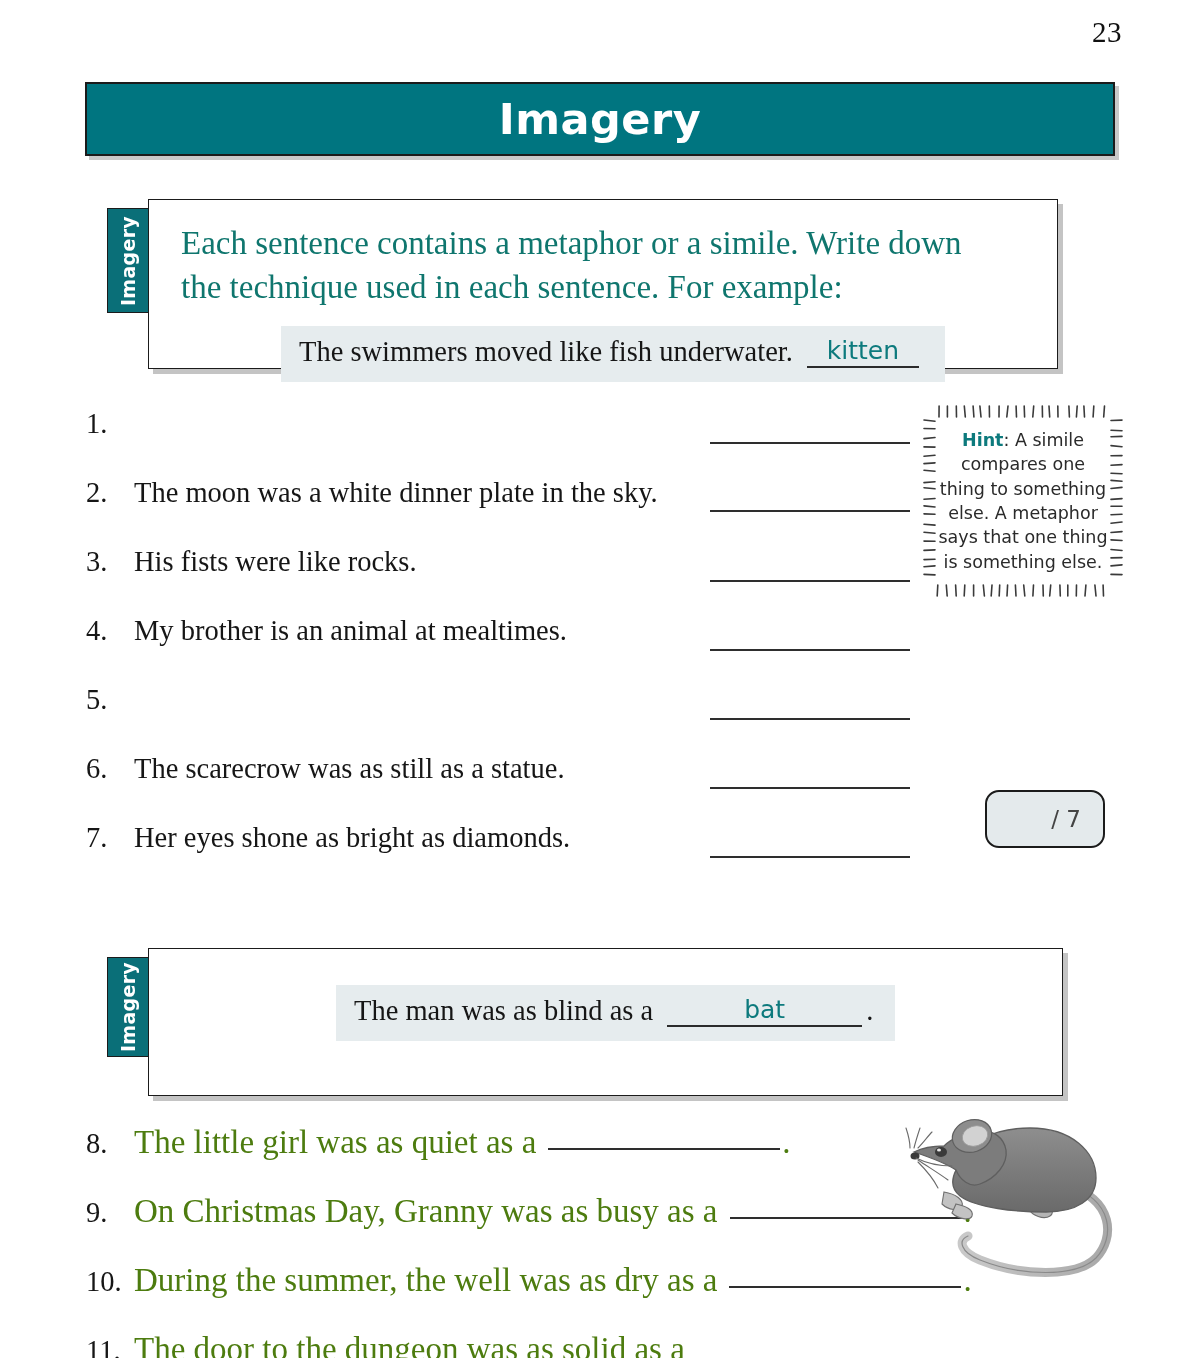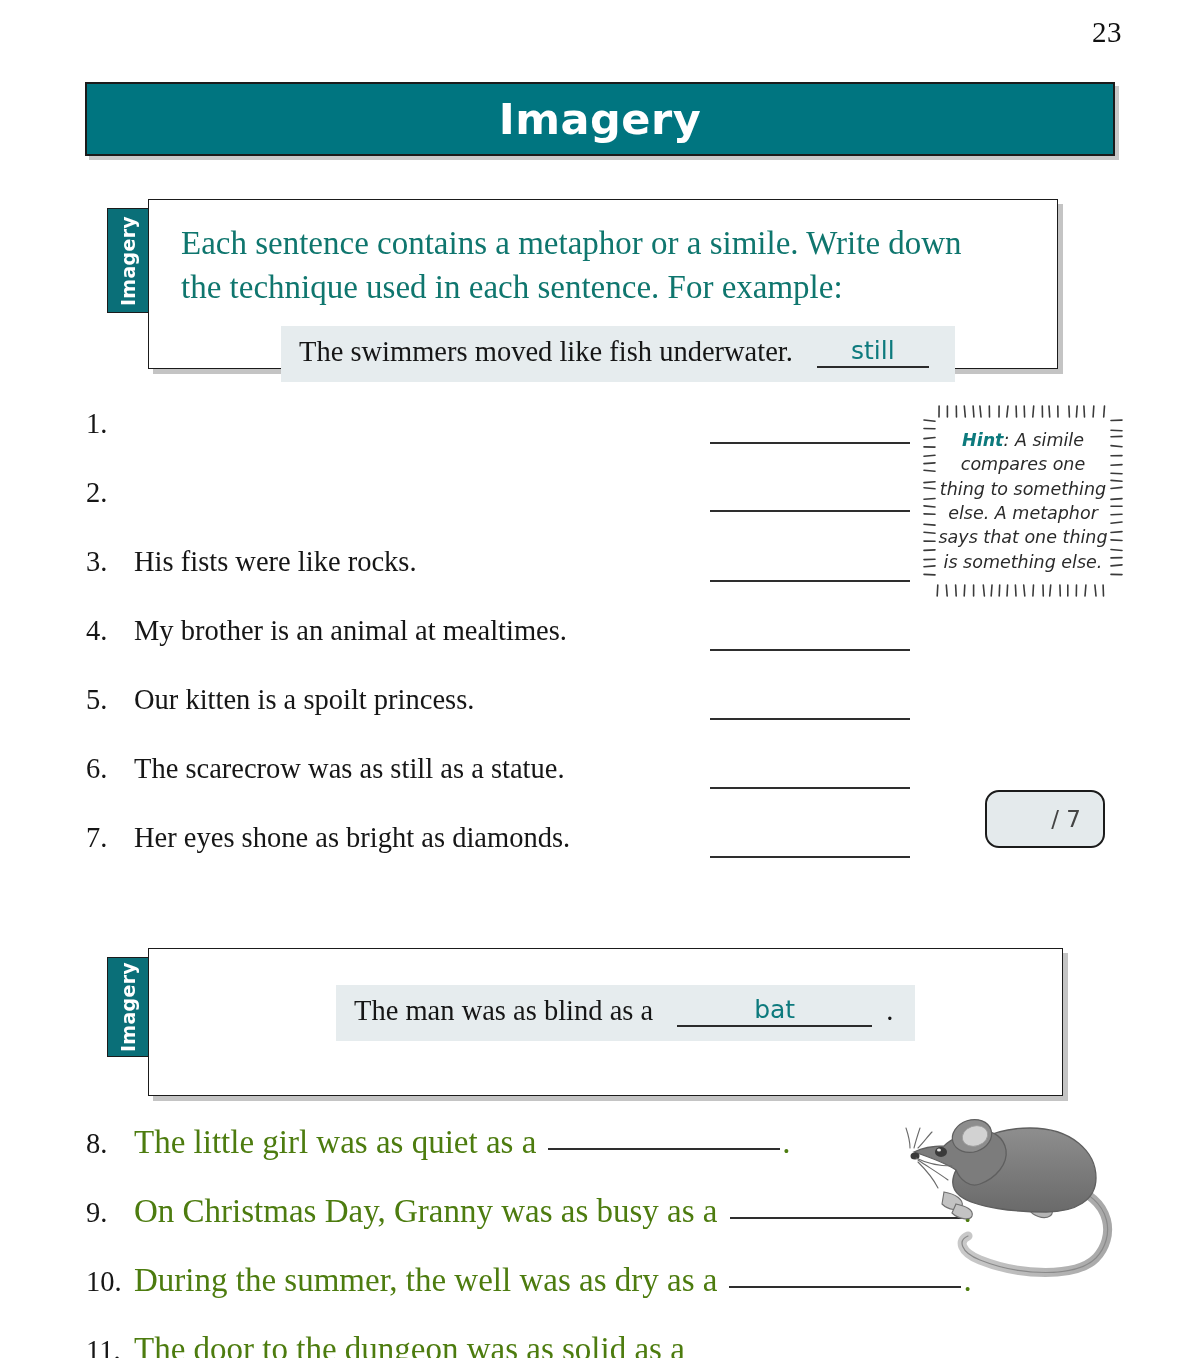--- a/index.html
+++ b/index.html
@@ -91,21 +91,20 @@
 
   
   .example-band {
     margin-top: 16px;
     margin-left: 100px;
     background: #e6ecee;
     padding: 10px 22px 12px 18px;
     display: inline-flex;
     align-items: baseline;
     box-sizing: border-box;
-    gap: 10px;
   }
   .example-band.band2 {
     margin-left: 155px;
     margin-top: 14px;
   }
   .example-sentence {
     font-size: 28.5px;
     color: #161616;
     white-space: nowrap;
   }
@@ -167,21 +166,20 @@
     width: 202px;
     height: 194px;
   }
   .hint-inner {
     position: absolute;
     inset: 14px 14px 14px 14px;
     display: flex;
     align-items: center;
     justify-content: flex-end;
     text-align: center;
-    font-style: italic;
   }
   .hint-text {
     font-family: "DejaVu Sans", sans-serif;
     font-size: 17.5px;
     line-height: 1.39;
     color: #2a2a2a;
   }
   .hint-label {
     color: #0d7a7d;
     font-weight: bold;
@@ -264,44 +262,44 @@
 </div>
 
 <div class="instr-panel" style="left:148px; top:199px; width:910px; height:170px;">
   <div class="instr-tab" style="height:105px;">
     <span>Imagery</span>
   </div>
   <div class="instr-body">
     <div class="instr-text">Each sentence contains a metaphor or a simile.  Write down the technique used in each sentence.  For example:</div>
     <div class="example-band">
       <span class="example-sentence">The swimmers moved like fish underwater.</span>
-      <span class="answer-slot w1">still</span>
+      <span class="answer-slot w1">kitten</span>
     </div>
   </div>
 </div>
 
 <div class="qlist">
 
   <div class="qrow">
     <span class="qnum">1.</span>
   </div>
   <div class="qrow">
     <span class="qnum">2.</span>
+    <span class="qtext">The moon was a white dinner plate in the sky.</span>
   </div>
   <div class="qrow">
     <span class="qnum">3.</span>
     <span class="qtext">His fists were like rocks.</span>
   </div>
   <div class="qrow">
     <span class="qnum">4.</span>
     <span class="qtext">My brother is an animal at mealtimes.</span>
   </div>
   <div class="qrow">
     <span class="qnum">5.</span>
-    <span class="qtext">Our kitten is a spoilt princess.</span>
   </div>
   <div class="qrow">
     <span class="qnum">6.</span>
     <span class="qtext">The scarecrow was as still as a statue.</span>
   </div>
   <div class="qrow">
     <span class="qnum">7.</span>
     <span class="qtext">Her eyes shone as bright as diamonds.</span>
   </div>
 </div>

